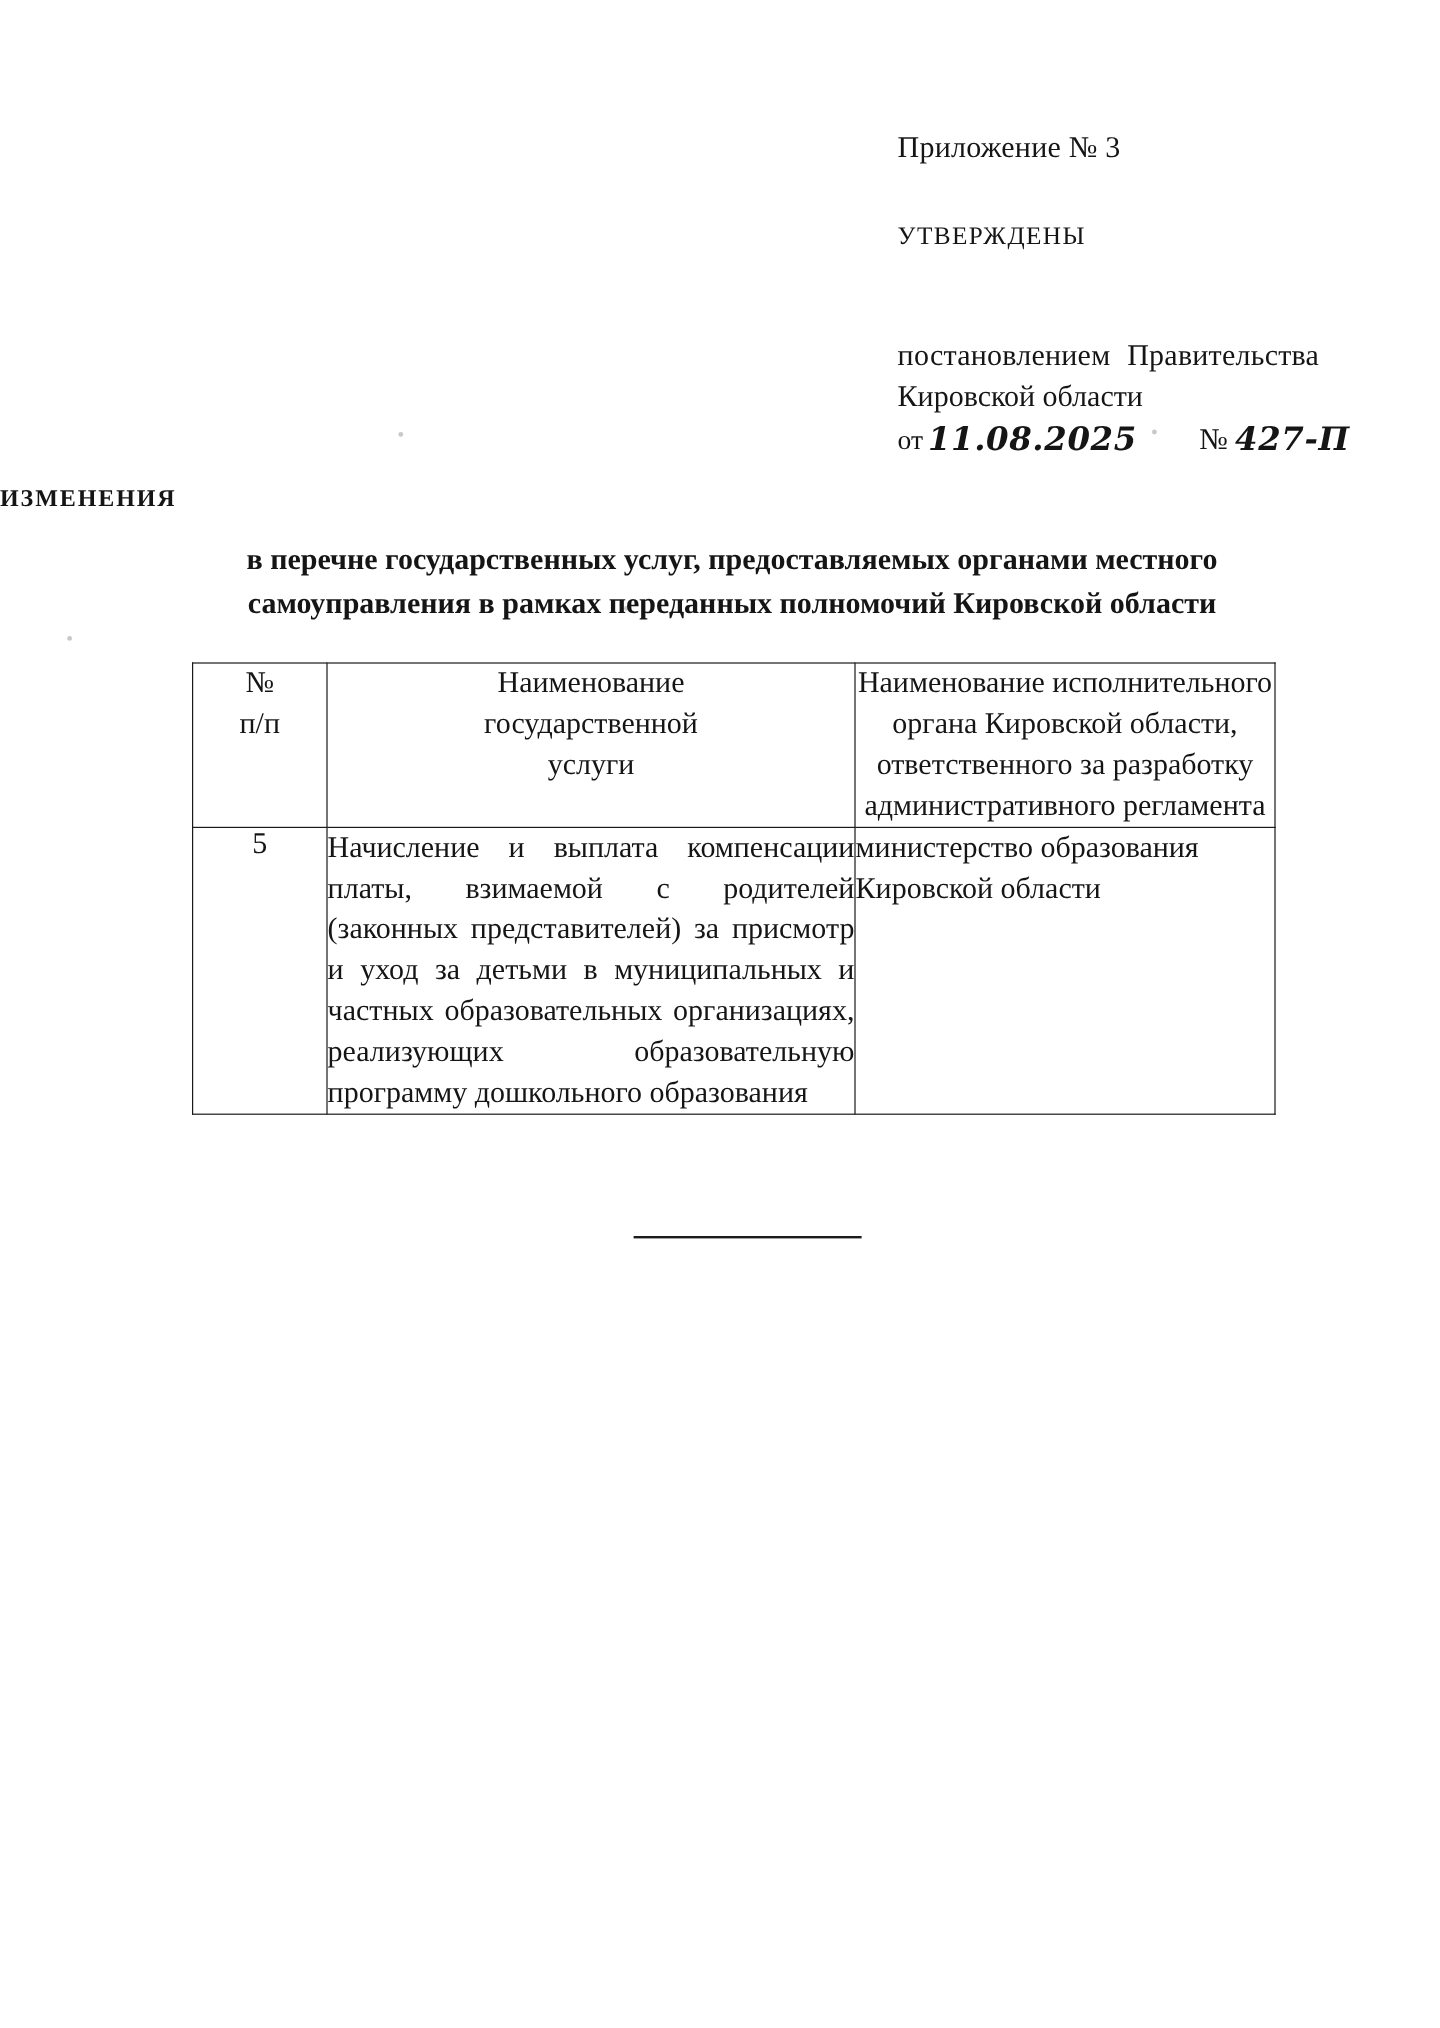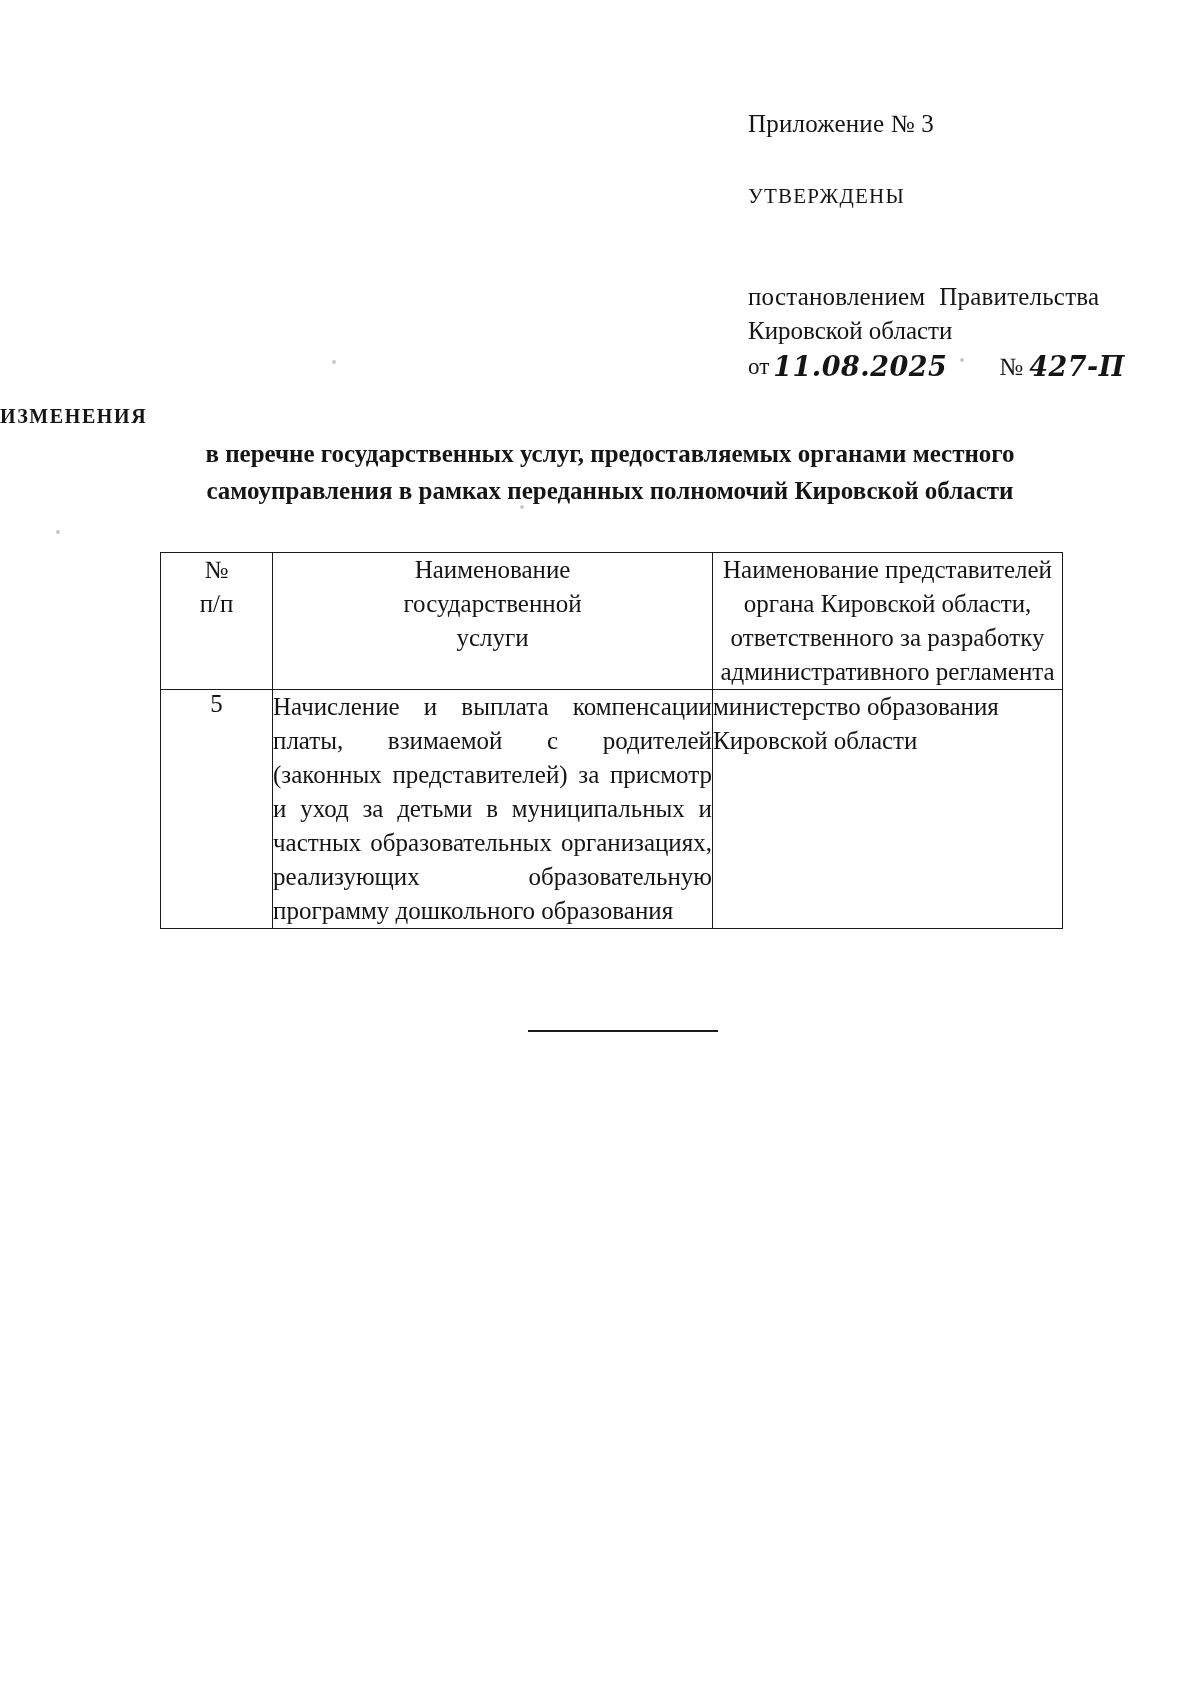--- a/index.html
+++ b/index.html
@@ -87,21 +87,21 @@
     top: 405px;
     left: 0;
     width: 1200px;
     text-align: left;
     font-size: 20px;
     font-weight: 700;
     letter-spacing: 1.6px;
   }
   .doc-subtitle {
     position: absolute;
-    top: 435px;
+    top: 448px;
     left: 170px;
     width: 880px;
     text-align: center;
     font-size: 25px;
     font-weight: 700;
     line-height: 37px;
   }
 
   
   .table-wrap {
@@ -217,21 +217,21 @@
           <th class="th-cell th-num">
             <div>№</div>
             <div>п/п</div>
           </th>
           <th class="th-cell">
             <div>Наименование</div>
             <div>государственной</div>
             <div>услуги</div>
           </th>
           <th class="th-cell">
-            <div>Наименование представителей</div>
+            <div>Наименование исполнительного</div>
             <div>органа Кировской области,</div>
             <div>ответственного за разработку</div>
             <div>административного регламента</div>
           </th>
         </tr>
       </thead>
       <tbody>
         <tr>
           <td class="td-num">5</td>
           <td class="td-name">Начисление и выплата компенсации платы, взимаемой с родителей (законных представителей) за присмотр и уход за детьми в муниципальных и частных образовательных организациях, реализующих образовательную программу дошкольного образования</td>

